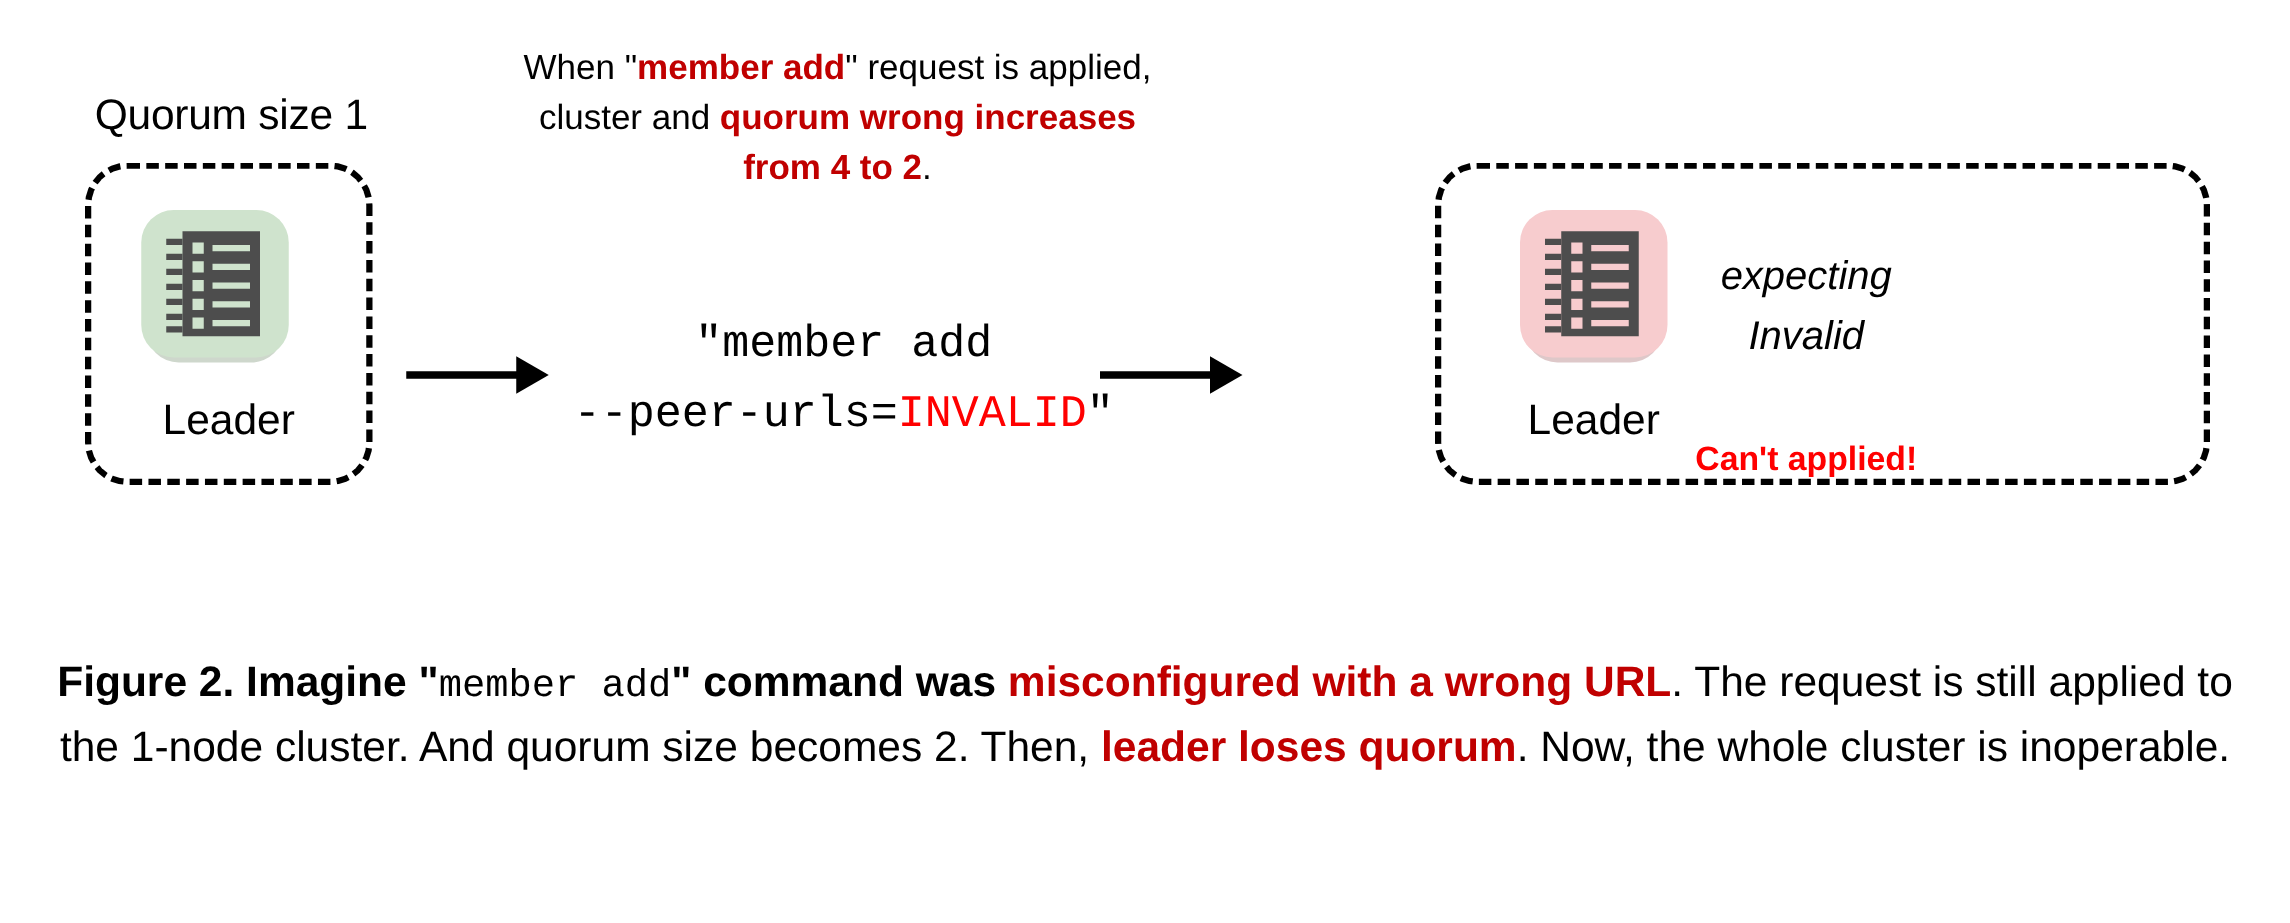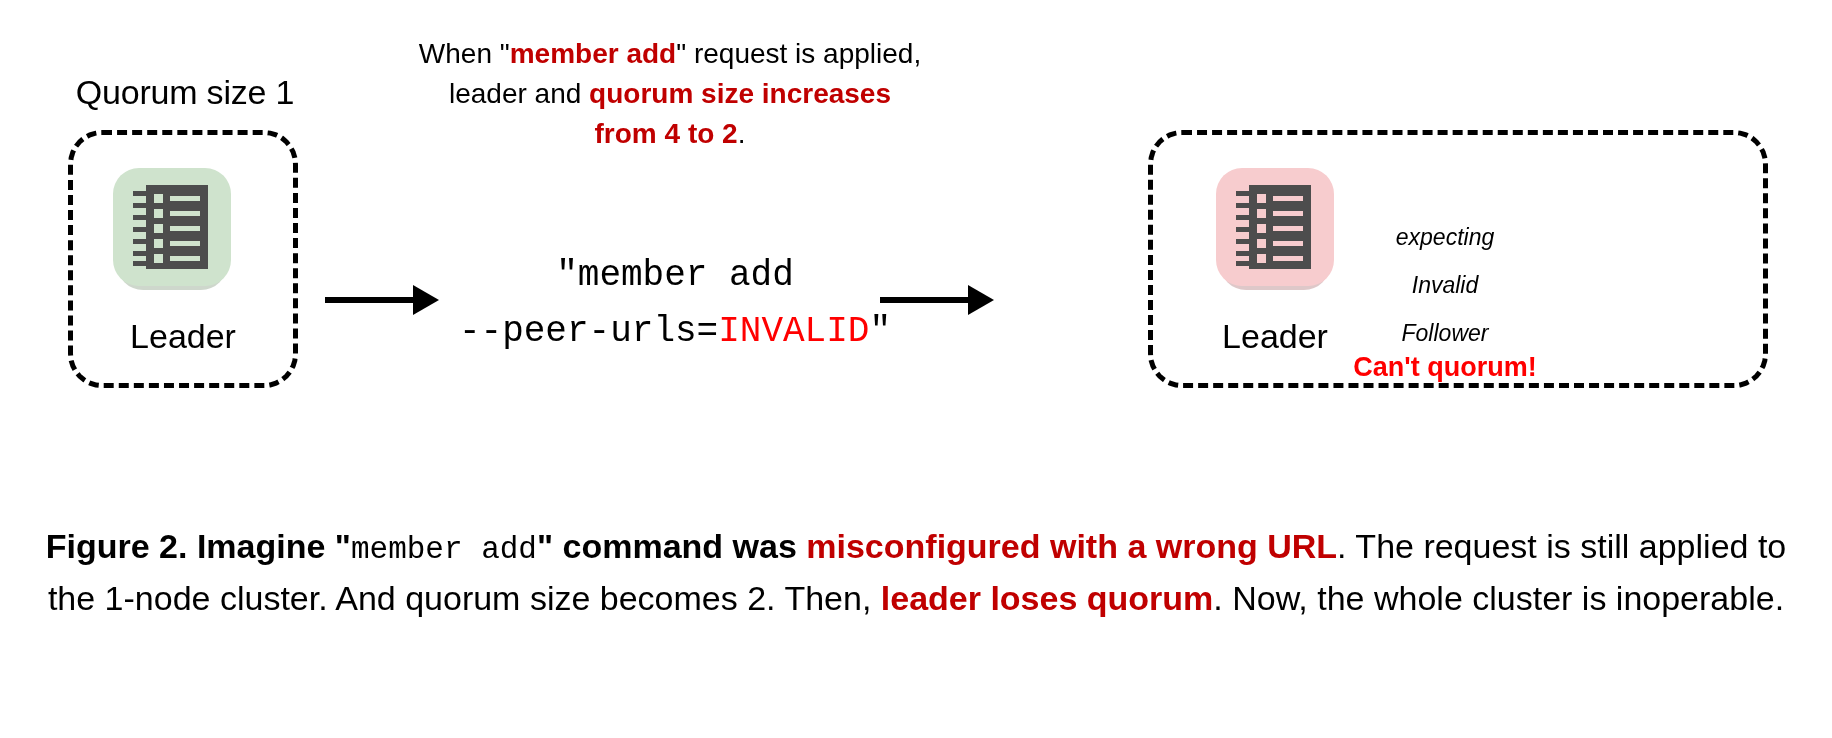--- a/index.html
+++ b/index.html
@@ -134,24 +134,24 @@
   .node-label {
     position: absolute;
     font-size: 34px;
     line-height: 40px;
     text-align: center;
   }
 
   
   #status-note {
     left: 1330px;
-    top: 213px;
+    top: 196px;
     width: 230px;
     text-align: center;
-    font-size: 23px;
+    font-size: 32px;
     line-height: 48px;
     font-style: italic;
   }
   #cant-revert {
     left: 1330px;
     top: 352px;
     width: 230px;
     text-align: center;
     font-size: 27px;
     font-weight: bold;
@@ -207,21 +207,21 @@
   <div>
     <div class="arrow-shaft" style="left:325px; top:297px; width:90px;"></div>
     <div class="arrow-head" style="left:413px; top:285px;"></div>
   </div>
 
   <div class="abs" id="top-note">
     <div>
       <span>When "</span><span class="bold red">member add</span><span>" request is applied,</span>
     </div>
     <div>
-      <span>leader and </span><span class="bold red">quorum size increases</span>
+      <span>cluster and </span><span class="bold red">quorum wrong increases</span>
     </div>
     <div>
       <span class="bold red">from 4 to 2</span><span>.</span>
     </div>
   </div>
 
   <div class="abs mono" id="command-block">
     <div>"member add</div>
     <div>
       <span>--peer-urls=</span><span class="red-bright">INVALID</span><span>"</span>
@@ -259,22 +259,21 @@
         <div class="rack-bar" style="top:71px; background:#f7ccce;"></div>
       </div>
     </div>
   </div>
 
   <div class="node-label" style="left:1160px; top:316px; width:230px;">Leader</div>
 
   <div class="abs" id="status-note">
     <div>expecting</div>
     <div>Invalid</div>
-    <div>Follower</div>
-  </div>
-
-  <div class="abs red-bright" id="cant-revert">Can't quorum!</div>
+  </div>
+
+  <div class="abs red-bright" id="cant-revert">Can't applied!</div>
 
   <div class="abs" id="caption">
     <span class="bold ital">Figure 2.</span><span class="bold"> Imagine "</span><span class="mono">member add</span><span class="bold">" command was </span><span class="bold red">misconfigured with a wrong URL</span><span>. The request is still applied to the 1-node cluster. And quorum size becomes 2. Then, </span><span class="bold red">leader loses quorum</span><span>. Now, the whole cluster is inoperable.</span>
   </div>
 
 </div>
 
 </body></html>

